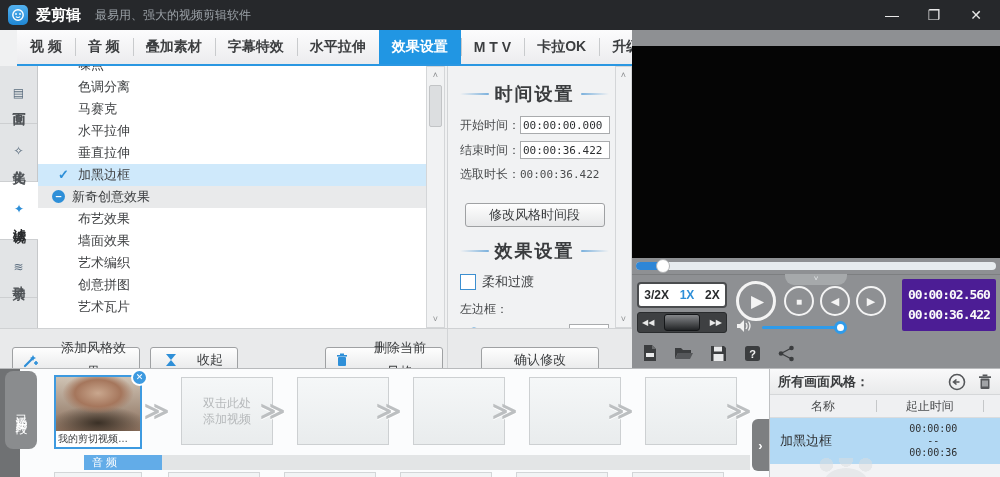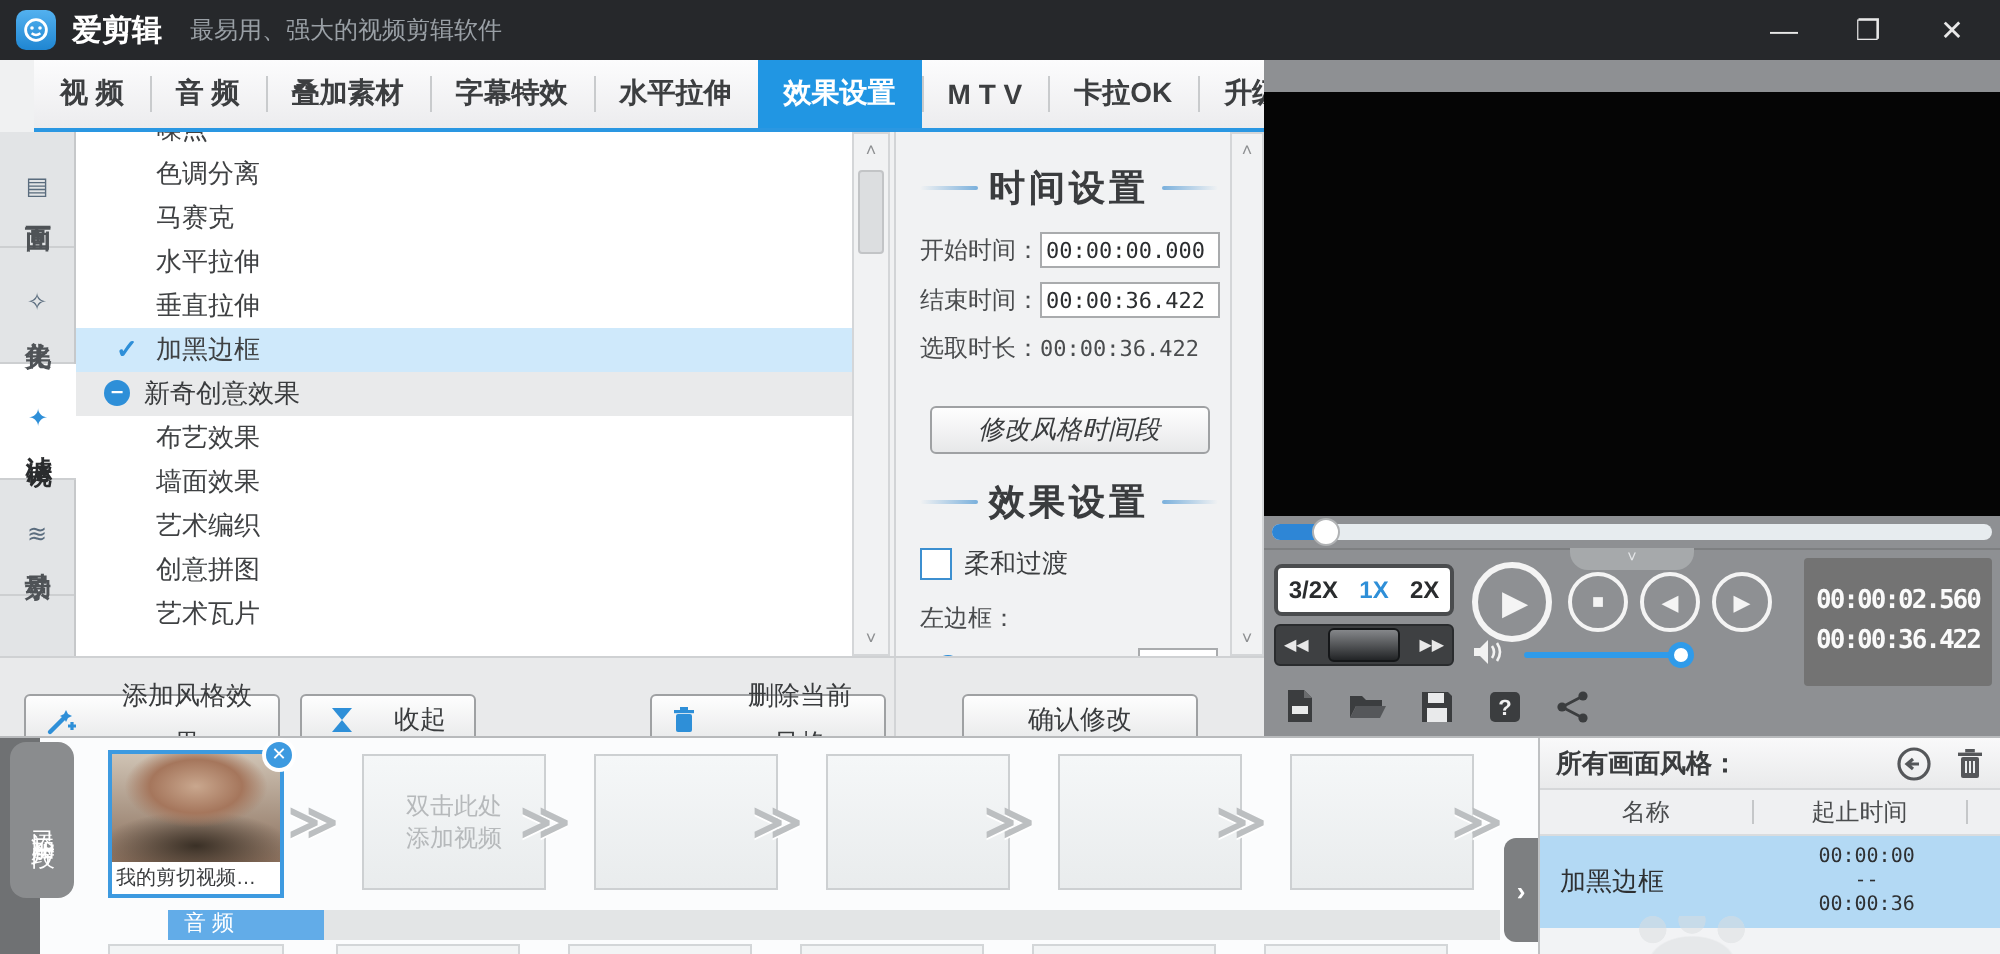--- a/index.html
+++ b/index.html
@@ -56,21 +56,21 @@
   .sec-head .ln{flex:1;height:2px;background:linear-gradient(90deg,transparent,#7ab0dc);border-radius:2px;}
   .sec-head .ln.r{background:linear-gradient(90deg,#7ab0dc,transparent);}
   .sec-head .tt{font-size:18px;font-weight:bold;color:#3a3c3e;letter-spacing:2px;}
   .frow{display:flex;align-items:center;margin-bottom:7px;font-size:12px;color:#4a4c4e;}
   .frow .lab{white-space:nowrap;}
   .frow input{width:84px;height:16px;border:1px solid #a9abad;font-size:11px;
               font-family:"DejaVu Sans Mono",monospace;color:#2c2e30;padding:0 2px;background:#fff;}
   .frow .ro{font-family:"DejaVu Sans Mono",monospace;font-size:11px;color:#4a4c4e;}
   .btn{display:inline-block;background:linear-gradient(#fefefe,#e7e8e9);border:1px solid #9fa1a3;
        border-radius:3px;font-size:13px;color:#3a3c3e;text-align:center;cursor:pointer;}
-  .modify-btn{display:block;margin:20px auto 12px auto;width:138px;height:22px;line-height:22px;font-style:italic;}
+  .modify-btn{display:block;margin:20px auto 12px auto;width:138px;height:22px;line-height:22px;}
   .chkrow{display:flex;align-items:center;gap:6px;margin:4px 0 10px 0;font-size:13px;color:#3c3e40;}
   .chkbox{width:14px;height:14px;background:#fff;border:1px solid #3c8fd0;}
   .sliderlab{font-size:12px;color:#4a4c4e;margin-bottom:6px;}
   .sliderrow{display:flex;align-items:center;gap:8px;margin-bottom:12px;}
   .track{position:relative;flex:1;height:4px;background:#9b9d9f;border-radius:2px;}
   .track .fill{position:absolute;left:0;top:0;bottom:0;width:14%;background:#2e8fd8;border-radius:2px;}
   .track .knob{position:absolute;left:14%;top:50%;transform:translate(-50%,-50%);width:13px;height:13px;
                border-radius:50%;background:#fff;border:3px solid #2e8fd8;box-sizing:border-box;}
   .sliderrow input{width:34px;height:16px;border:1px solid #a9abad;font-size:11px;text-align:center;background:#fff;}
   .sbar.panel{left:615px;width:17px;}
@@ -111,21 +111,21 @@
            display:flex;align-items:center;justify-content:center;box-sizing:border-box;background:transparent;}
   .play{left:104px;top:6px;width:40px;height:40px;font-size:17px;}
   .play span{margin-left:3px;}
   .small1{left:152px;top:11px;width:30px;height:30px;font-size:10px;border-width:2px;}
   .small2{left:188px;top:11px;width:30px;height:30px;font-size:11px;border-width:2px;}
   .small3{left:224px;top:11px;width:30px;height:30px;font-size:11px;border-width:2px;}
   .volicon{position:absolute;left:104px;top:44px;}
   .voltrack{position:absolute;left:130px;top:51px;width:80px;height:3px;background:#2f9bea;border-radius:2px;}
   .volknob{position:absolute;left:72px;top:-5px;width:13px;height:13px;border-radius:50%;background:#fff;
            border:3px solid #2f9bea;box-sizing:border-box;}
-  .timedisp{position:absolute;left:270px;top:4px;width:94px;height:64px;background:#737373;border-radius:2px;
+  .timedisp{position:absolute;left:270px;top:4px;width:94px;height:52px;background:#4c1d95;border-radius:2px;
             color:#fafafa;font-family:"DejaVu Sans Mono",monospace;font-size:13px;font-weight:bold;
             display:flex;flex-direction:column;align-items:center;justify-content:center;line-height:20px;letter-spacing:-1px;}
   .filerow{position:absolute;left:0;top:308px;width:368px;height:30px;display:flex;align-items:center;gap:14px;padding-left:8px;box-sizing:border-box;}
   .ficon{width:20px;height:20px;display:flex;align-items:center;justify-content:center;cursor:pointer;}
   
   .bottom{position:absolute;left:0;top:368px;width:1000px;height:109px;background:#fbfcfd;border-top:1px solid #b8babc;box-sizing:border-box;}
   .leftstrip{position:absolute;left:0;top:0;width:20px;height:109px;background:#6f7173;}
   .cliptab{position:absolute;left:5px;top:2px;width:32px;height:78px;background:#8a8c8e;border-radius:8px;
            color:#fff;font-size:12px;display:flex;align-items:center;justify-content:center;}
   .cliptab span{writing-mode:vertical-rl;text-orientation:upright;letter-spacing:2px;}

